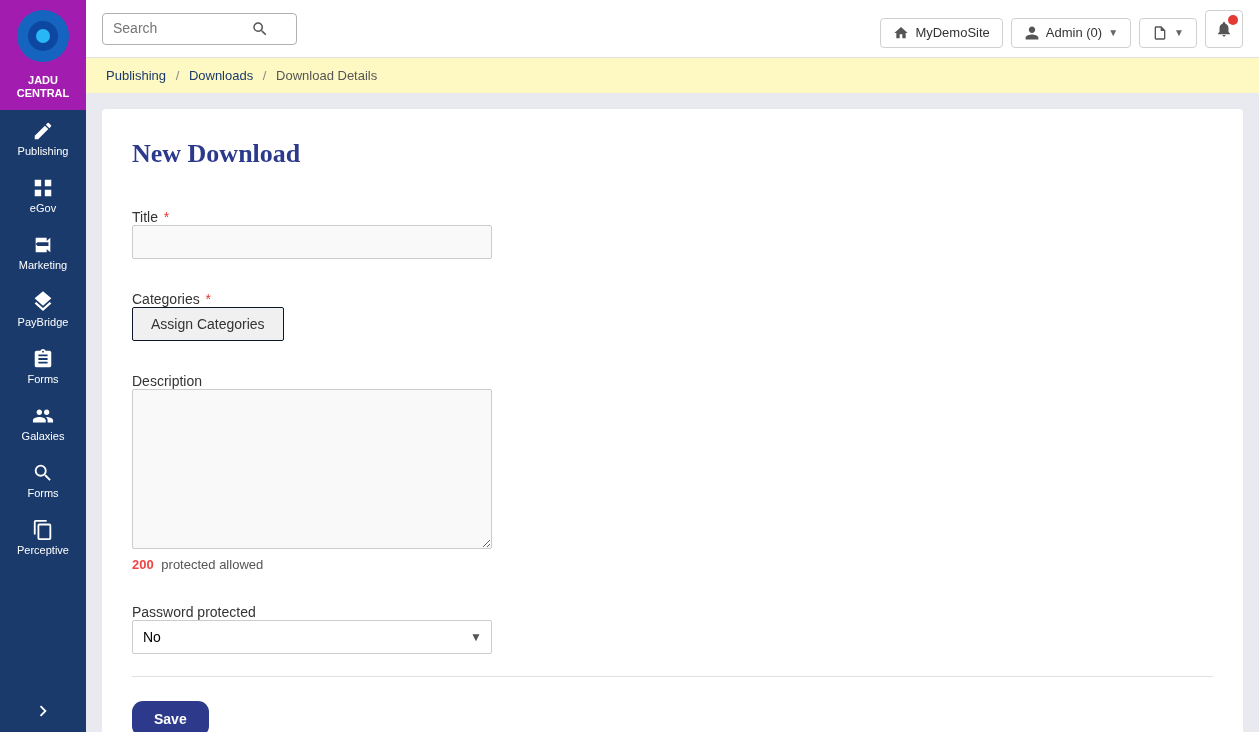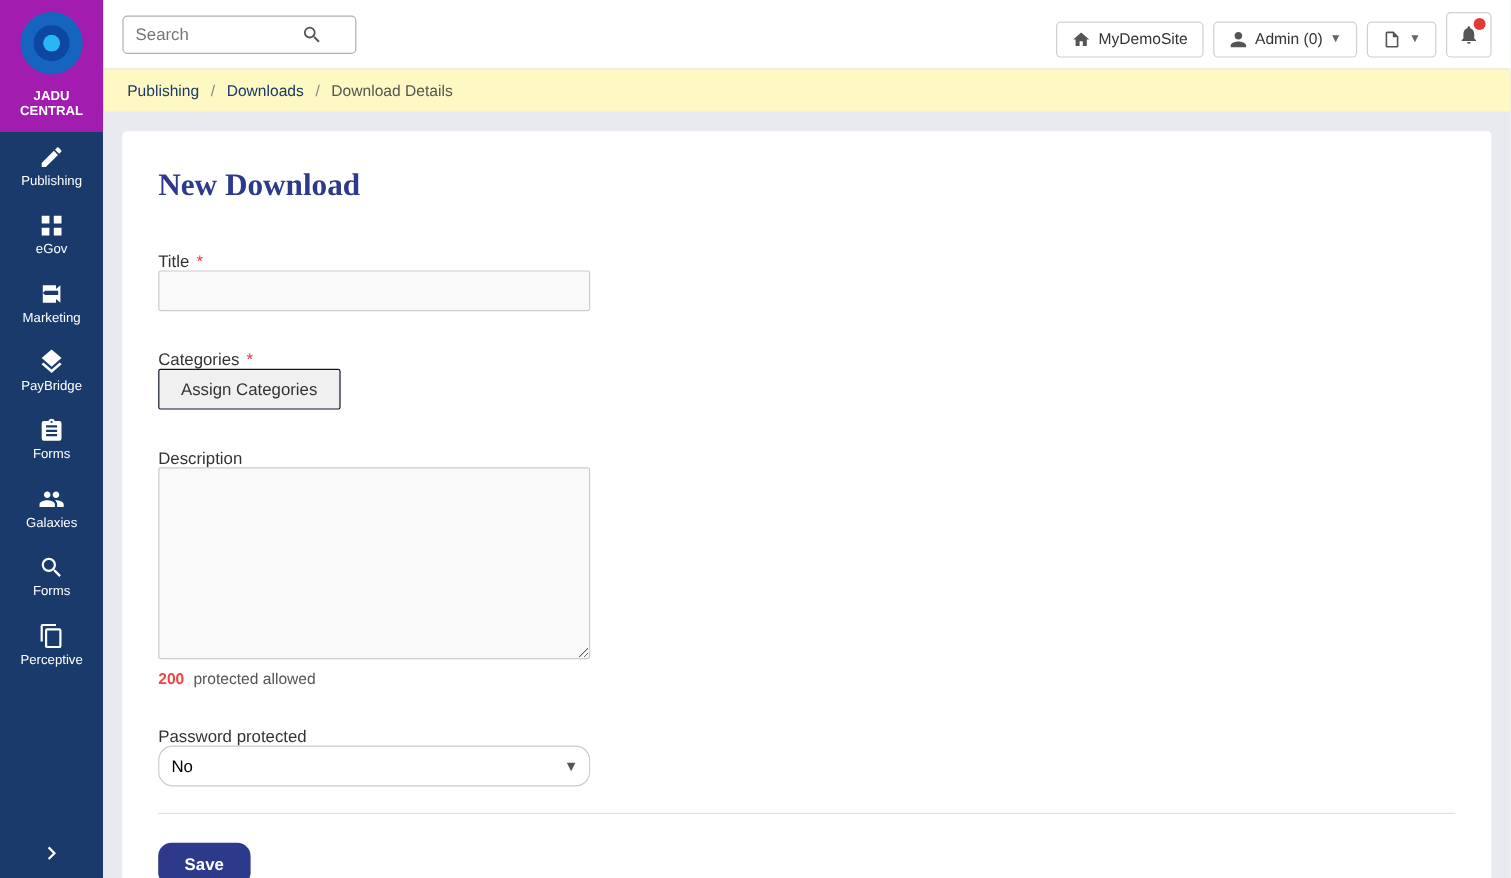--- a/index.html
+++ b/index.html
@@ -252,21 +252,21 @@
     .char-count {
       font-size: 13px;
       color: #555;
       margin-top: 4px;
     }
     .char-count .count { font-weight: bold; color: #ef4444; margin-right: 4px; }
     .form-control select {
       width: 360px;
       padding: 8px 10px;
       border: 1px solid #ccc;
-      border-radius: 12px;
+      border-radius: 2px;
       font-size: 14px;
       outline: none;
       background: white;
       cursor: pointer;
       appearance: none;
     }
     .select-wrap {
       position: relative;
       width: 360px;
     }

